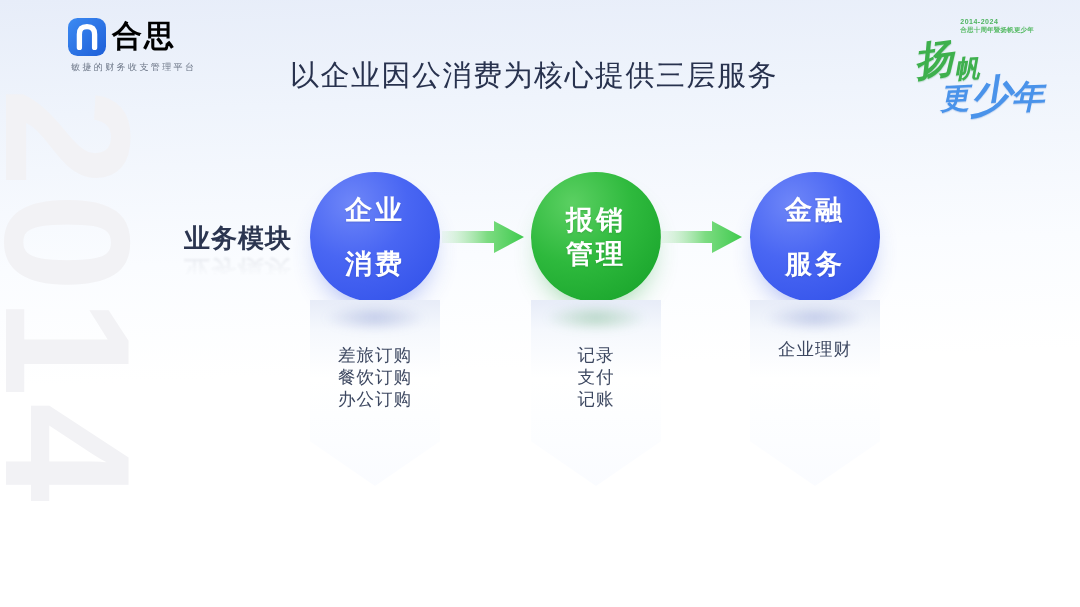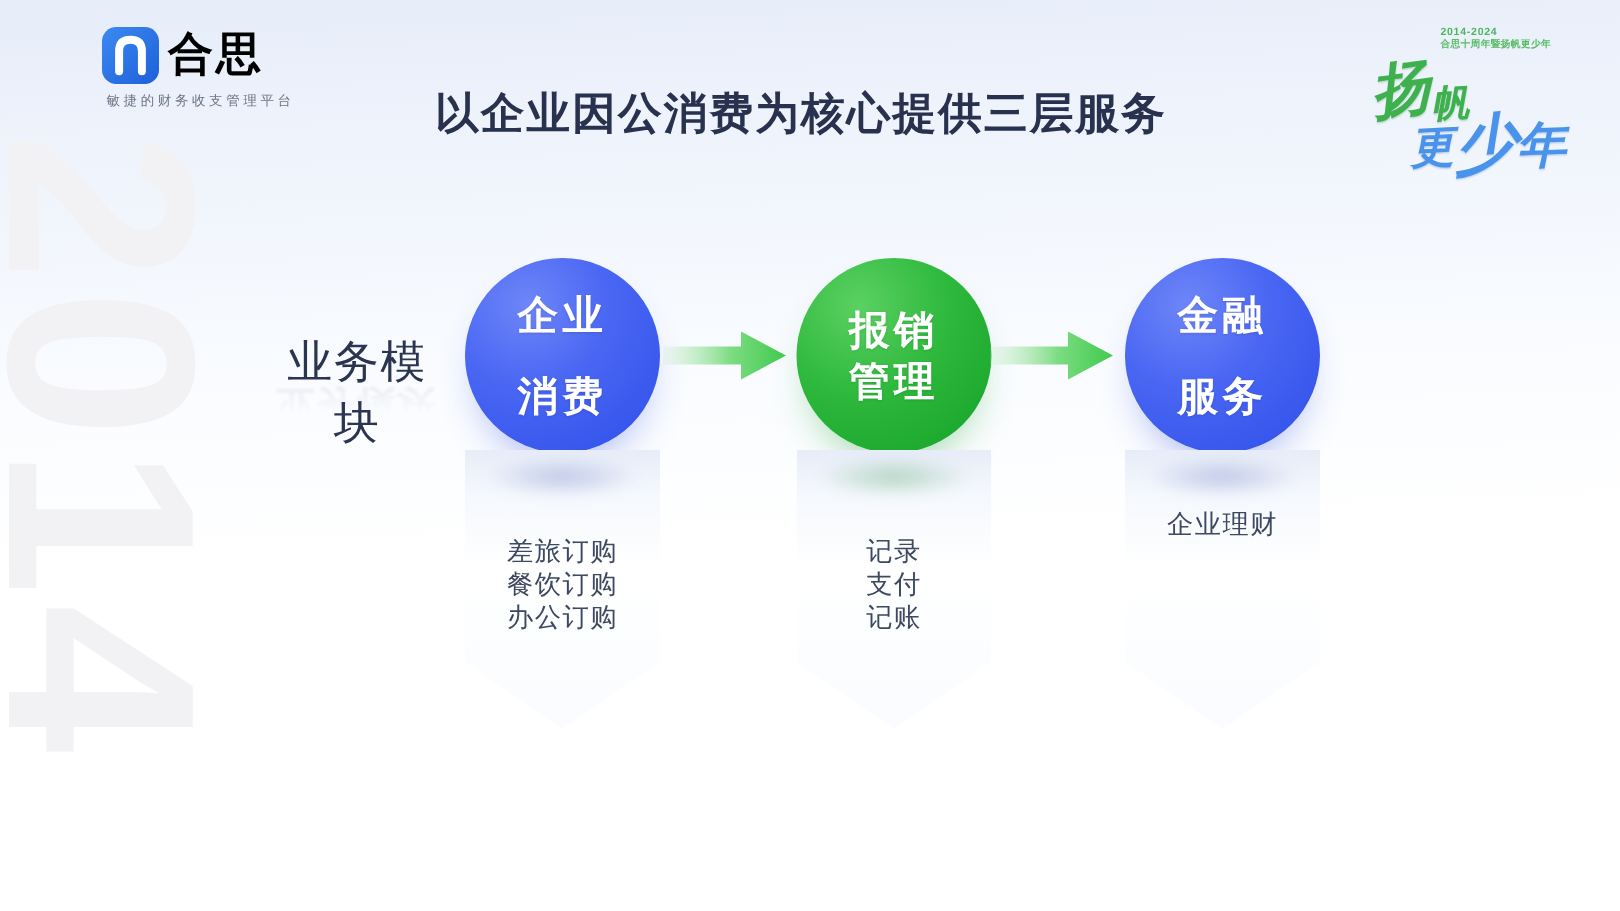--- a/index.html
+++ b/index.html
@@ -39,28 +39,28 @@
   .sc-blue{ color:#4a93ea; text-shadow:0 1px 1px rgba(50,110,200,.25); }
   .sc1{ font-size:40px; transform:rotate(-8deg); }
   .sc2{ font-size:25px; transform:rotate(-4deg) translateY(4px); }
   .sc3{ font-size:29px; transform:rotate(-3deg); }
   .sc4{ font-size:42px; transform:rotate(-5deg) translateY(2px); }
   .sc5{ font-size:33px; transform:rotate(-2deg); }
 
   
   .slide-title{
     position:absolute; left:0; right:12px; top:56px; text-align:center;
-    font-size:29px; font-weight:700; color:#28324e; letter-spacing:1.5px; z-index:1;
+    font-size:29px; font-weight:400; color:#28324e; letter-spacing:1.5px; z-index:1;
   }
 
   
   .diagram{ position:absolute; inset:0; z-index:1; }
   .row-label{
     position:absolute; left:183px; top:221px; width:110px;
-    font-size:30px; font-weight:400; color:#2b3550; letter-spacing:1px; text-align:center;
+    font-size:26px; font-weight:700; color:#2b3550; letter-spacing:1px; text-align:center;
   }
   .row-label-reflect{
     position:absolute; left:183px; top:252px; width:110px;
     font-size:26px; font-weight:800; color:#2b3550; letter-spacing:1px; text-align:center;
     transform:scaleY(-1); opacity:.10; filter:blur(1px);
     -webkit-mask-image:linear-gradient(180deg,transparent 30%,#000 100%);
             mask-image:linear-gradient(180deg,transparent 30%,#000 100%);
   }
 
   .circle{
@@ -92,21 +92,21 @@
   .banner::before{
     content:""; position:absolute; left:10%; right:10%; top:4px; height:28px;
     border-radius:50%; filter:blur(4px);
   }
   .banner.shadow-blue::before{ background:radial-gradient(ellipse at 50% 50%, rgba(86,108,190,.30) 0%, rgba(86,108,190,0) 70%); }
   .banner.shadow-green::before{ background:radial-gradient(ellipse at 50% 50%, rgba(52,150,75,.30) 0%, rgba(52,150,75,0) 70%); }
   .banner-items{
     position:relative; text-align:center; color:#3d4861;
     font-size:17.5px; line-height:22px; letter-spacing:1px; font-weight:400;
   }
-  .b1 .banner-items, .b2 .banner-items{ padding-top:56px; }
+  .b1 .banner-items, .b2 .banner-items{ padding-top:44px; }
   .b3 .banner-items{ padding-top:38px; }
 </style>
 </head>
 <body>
 
 <div class="stage">
 
   <div class="watermark">2014</div>
 
   <div class="logo-group">

